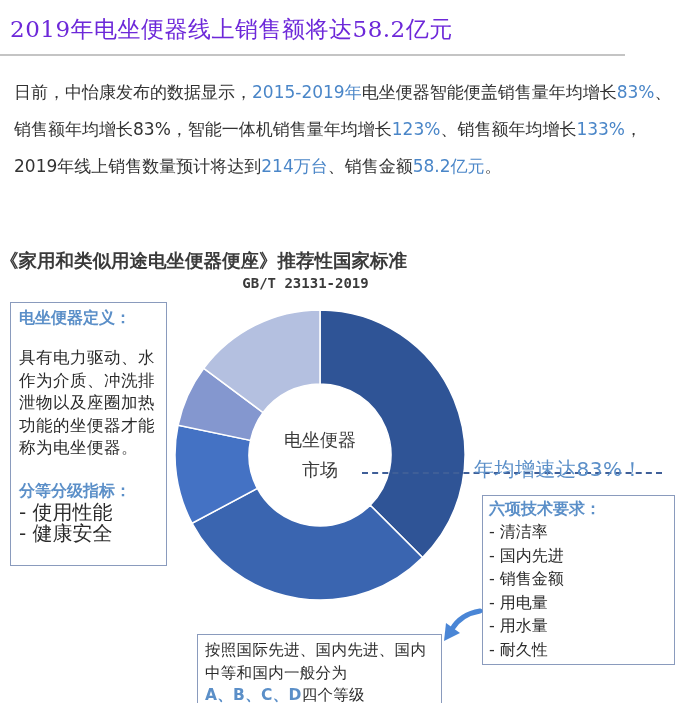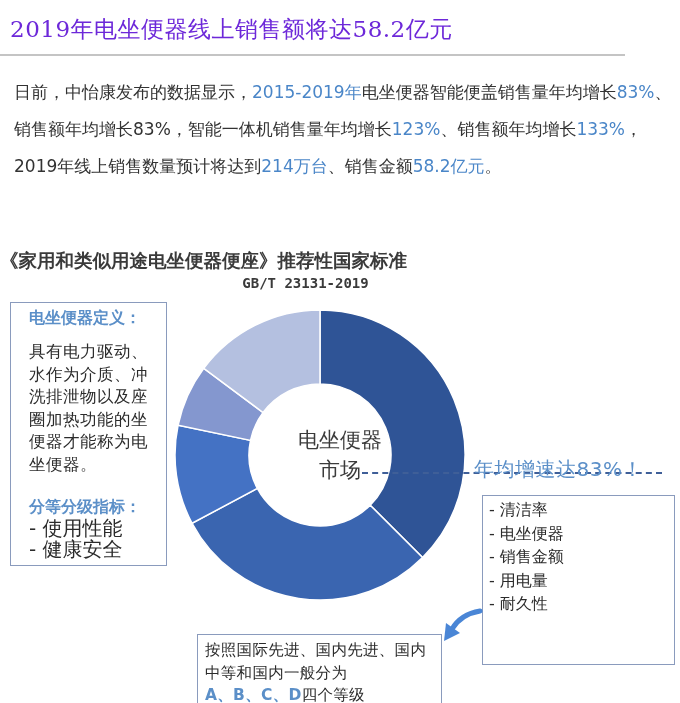--- a/index.html
+++ b/index.html
@@ -8,33 +8,33 @@
   .abs { position: absolute; }
   .title { left: 10px; top: 14px; font-family: "DejaVu Serif", "Liberation Serif", serif;
            font-size: 23px; color: #6d28d9; letter-spacing: 0.5px; white-space: nowrap; }
   .title-rule { left: 0; top: 54px; width: 625px; height: 2px; background: #c4c4c4; }
   .intro { left: 14px; top: 74px; width: 660px; font-size: 17px; line-height: 37px; color: #333; }
   .intro .hl { color: #4a86c8; }
   .std-title { left: 0; width: 680px; top: 248px; font-size: 18.5px; font-weight: bold; color: #3a3a3a; white-space: nowrap; }
   .std-code { left: 0; width: 601px; top: 275px; text-align: center; font-family: "DejaVu Sans Mono", "Liberation Mono", monospace;
               font-size: 14px; font-weight: bold; color: #3a3a3a; padding-left: 10px; box-sizing: border-box; }
   .box { border: 1.5px solid #8a9bbd; background: #fff; box-sizing: border-box; }
-  .left-box { left: 10px; top: 302px; width: 157px; height: 264px; padding: 4px 18px; }
+  .left-box { left: 10px; top: 302px; width: 157px; height: 264px; padding: 4px 8px; }
   .box-head { color: #5b8fc8; font-weight: bold; font-size: 16px; line-height: 22px; white-space: nowrap; }
-  .def-text { font-size: 16.5px; line-height: 22.5px; color: #2b2b2b; margin-top: 12px; letter-spacing: 0.5px; }
+  .def-text { font-size: 16.5px; line-height: 22.5px; color: #2b2b2b; margin-top: 18px; letter-spacing: 0.5px; }
   .grade-head { margin-top: 20px; }
   .list { font-size: 20px; line-height: 21px; color: #2b2b2b; }
   .right-box { left: 482px; top: 495px; width: 193px; height: 170px; padding: 2px 6px; }
   .right-box .list { line-height: 23.5px; font-size: 16px; }
   .bottom-box { left: 197px; top: 617px; width: 245px; height: 79px; padding: 4px 7px; margin-top: 17px; }
   .bottom-box .txt { font-size: 15.5px; line-height: 22.5px; color: #2b2b2b; letter-spacing: 0.3px; }
   .bottom-box .grades { color: #5b8fc8; font-weight: bold; }
   .donut { left: 170px; top: 305px; }
   .center-label { left: 250px; top: 425px; width: 140px; text-align: center; font-family: "DejaVu Serif", "Liberation Serif", serif;
-                  font-size: 21px; line-height: 30px; color: #3b3b3b; margin-left: 20px; }
+                  font-size: 18px; line-height: 30px; color: #3b3b3b; }
   .growth { left: 474px; top: 456px; font-size: 20px; color: #5b8fc8; white-space: nowrap; letter-spacing: 0.5px; }
   .dash { left: 362px; top: 472px; width: 300px; height: 0; border-top: 2.5px dashed #3f5f98; }
   .arrow { left: 440px; top: 605px; }
 </style>
 </head>
 <body>
 
 <div class="abs title">2019年电坐便器线上销售额将达58.2亿元</div>
 <div class="abs title-rule"></div>
 
@@ -67,25 +67,27 @@
   <div class="box-head">电坐便器定义：</div>
   <div class="def-text">具有电力驱动、水作为介质、冲洗排泄物以及座圈加热功能的坐便器才能称为电坐便器。</div>
   <div class="box-head grade-head">分等分级指标：</div>
   <div class="list">
     <div>- 使用性能</div>
     <div>- 健康安全</div>
   </div>
 </div>
 
 <div class="abs box right-box">
+  <div class="box-head">六项技术要求：</div>
   <div class="list">
     <div>- 清洁率</div>
-    <div>- 电坐便器</div>
+    <div>- 国内先进</div>
     <div>- 销售金额</div>
     <div>- 用电量</div>
+    <div>- 用水量</div>
     <div>- 耐久性</div>
   </div>
 </div>
 
 <svg class="abs arrow" width="45" height="40" viewBox="0 0 45 40">
   <path d="M40 6 C 28 8, 18 14, 12 24" stroke="#4a86d6" stroke-width="5" fill="none" stroke-linecap="round"></path>
   <polygon points="4,36 6,18 20,28" fill="#4a86d6"></polygon>
 </svg>
 
 <div class="abs box bottom-box">

